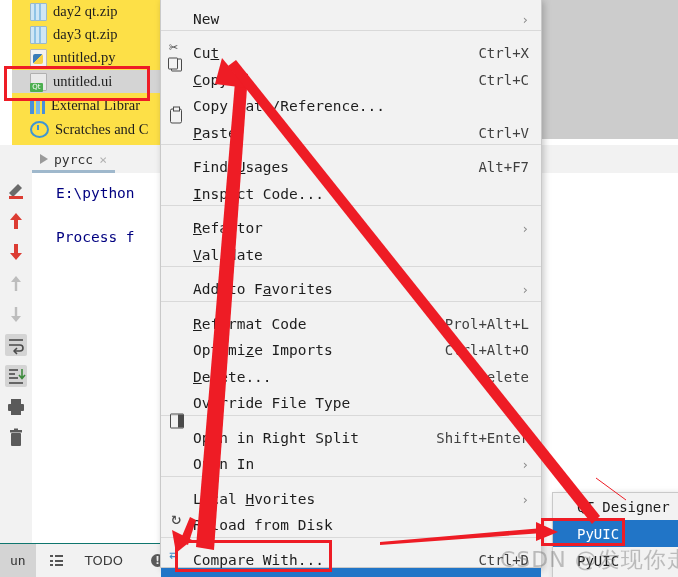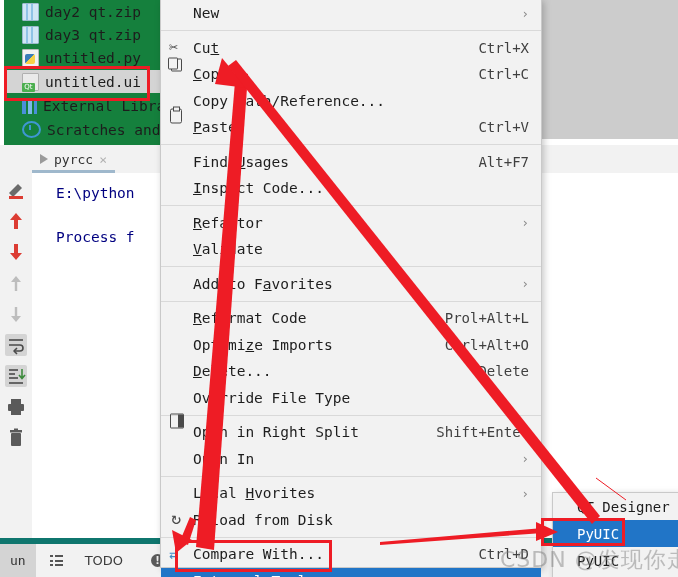--- a/index.html
+++ b/index.html
@@ -14,22 +14,23 @@
     font-size: 13.5px;
     color: #1d1d1d;
     -webkit-font-smoothing: antialiased;
   }
 
   
   #ide-root { position: absolute; inset: 0; background: #ffffff; }
 
   
   .tree {
-    position: absolute; left: 4px; top: 0; width: 200px; height: 145px;
-    background: #15803d;
+    position: absolute; left: 12px; top: 0; width: 200px; height: 145px;
+    background: #fde047;
+    font-family: Liberation Serif, serif;
   }
   .tree-row {
     position: absolute; left: 0; right: 0; height: 23px;
     display: flex; align-items: center;
     padding-left: 18px;
     white-space: nowrap;
   }
   .tree-row.sel { background: #d4d4d4; }
   .tree-label { margin-left: 6px; font-size: 14.5px; color: #1d1d1d; }
   .ticon { width: 15px; height: 16px; position: relative; flex: 0 0 15px; }
@@ -73,21 +74,21 @@
   .run-tab::after{content:"";position:absolute;left:0;right:0;bottom:0;height:3px;background:#9fb8cc;}
   .console{
     position:absolute; left:32px; top:28px; right:0; bottom:0; background:#fff;
     padding:8px 0 0 24px; color:#000080; font-size:14.5px; line-height:24px; white-space:nowrap;
   }
   .console .ln2{margin-top:20px;}
 
   
   .statusbar{
     position:absolute;left:0;right:0;bottom:0;height:33px;background:#f2f2f2;
-    border-top:6px solid #0f766e; display:flex; align-items:center;
+    border-top:1px solid #0f766e; display:flex; align-items:center;
   }
   .sb-run{height:33px;display:flex;align-items:center;padding:0 10px;background:#d4d4d4;font-size:13px;color:#333;}
   .sb-item{display:flex;align-items:center;gap:22px;padding:0 14px;font-size:13px;color:#3b3b3b;
     font-family:"DejaVu Sans","Liberation Sans",sans-serif;}
   .ic-todo{width:13px;height:11px;position:relative;}
   .ic-todo::before{content:"";position:absolute;left:0;top:0;width:3px;height:11px;
     background:linear-gradient(#555 0 2px,transparent 2px 4.5px,#555 4.5px 6.5px,transparent 6.5px 9px,#555 9px 11px);}
   .ic-todo::after{content:"";position:absolute;left:5px;top:0;width:8px;height:11px;
     background:linear-gradient(#555 0 2px,transparent 2px 4.5px,#555 4.5px 6.5px,transparent 6.5px 9px,#555 9px 11px);}
   .ic-prob{width:13px;height:13px;border-radius:50%;background:#5a5a5a;position:relative;}
@@ -97,21 +98,21 @@
   .grey-panel{position:absolute;left:540px;top:0;right:0;height:139px;background:#cccccc;}
   .grey-panel-edge{position:absolute;left:532px;top:0;width:8px;height:139px;background:#f2f2f2;border-right:1px solid #e0e0e0;}
 
   
   .ctxmenu{
     position:absolute; left:160px; top:-1px; width:380px; height:567px;
     background:#f2f2f2; border:1px solid #c9c9c9;
     box-shadow:2px 2px 7px rgba(0,0,0,.22);
   }
   .mi{
-    position:relative; height:26.5px; display:flex; align-items:center;
+    position:relative; height:26.5px; display:flex; align-items:flex-end;
     padding-left:32px; padding-right:12px; white-space:nowrap;
     font-size:14.5px; color:#1d1d1d;
   }
   .mi .mi-label{flex:1;}
   .mi .mi-short{color:#404040;font-size:14px;}
   .mi .mi-arrow{color:#8a8a8a;font-size:13px;margin-left:10px;}
   .mi.sel{background:#2175c7;color:#ffffff;}
   .mi.sel .mi-arrow{color:#ffffff;}
   .mi-icon{position:absolute;left:8px;top:50%;transform:translateY(-50%);width:16px;height:16px;}
   .msep{height:1px;background:#d9d9d9;margin:3.5px 0;}

